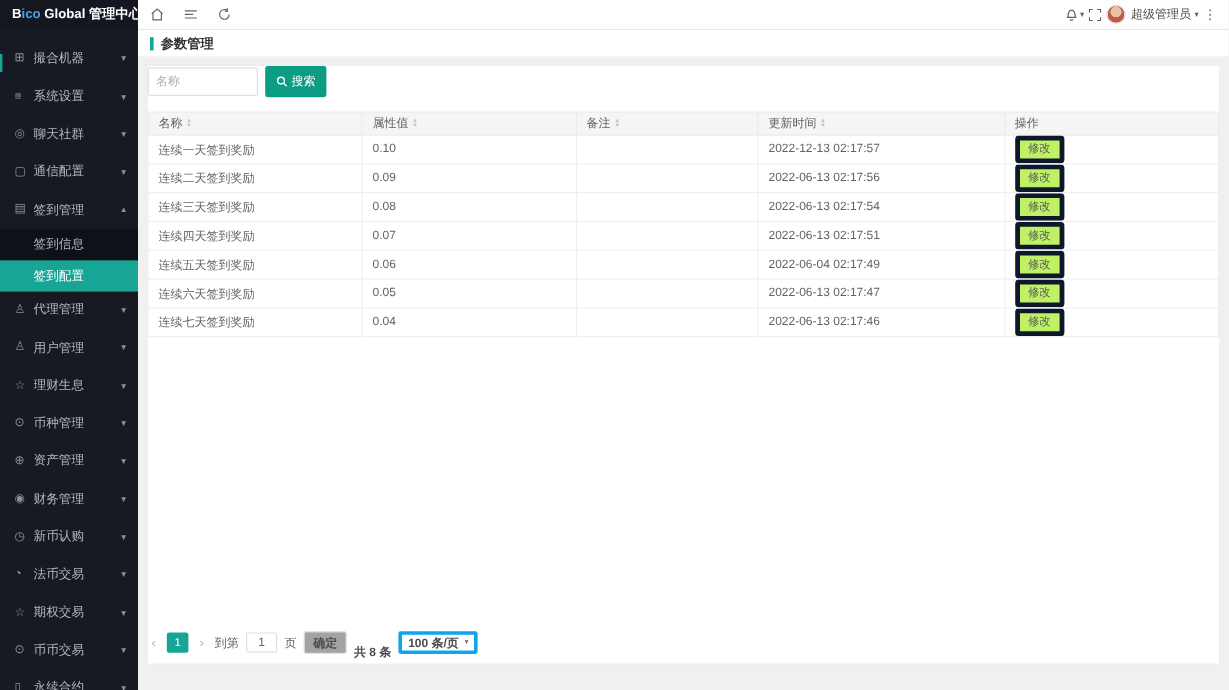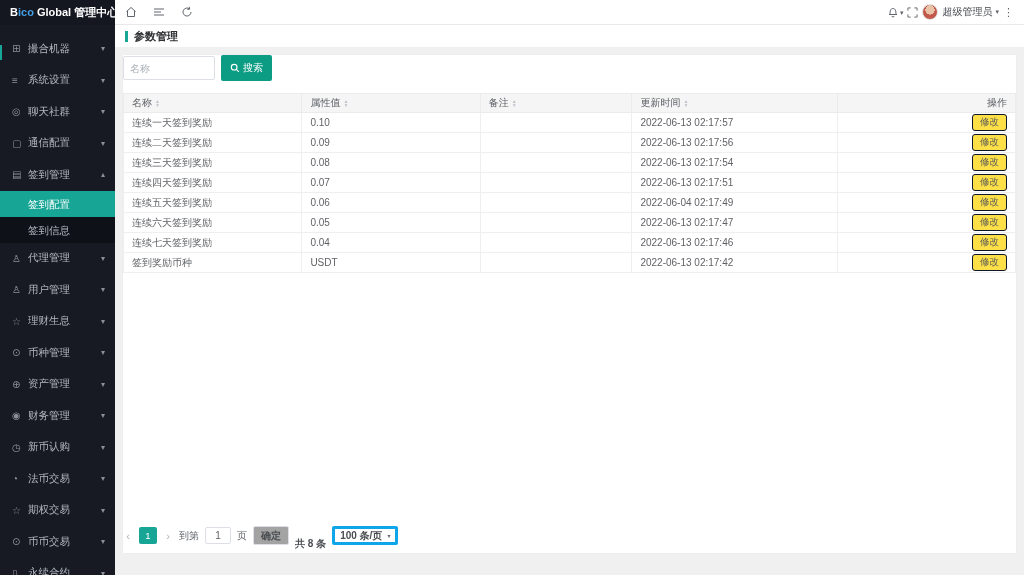--- a/index.html
+++ b/index.html
@@ -39,25 +39,25 @@
   .content { flex:1; padding:8px; overflow:hidden; }
   .card { background:#ffffff; height:498px; display:flex; flex-direction:column; box-shadow:0 0 2px rgba(0,0,0,0.04); }
 
   .search-row { display:flex; align-items:center; gap:6px; margin-bottom:12px; }
   .search-input { width:92px; height:24px; border:1px solid #dcdfe6; border-radius:2px; padding:0 6px; font-size:10px; color:#606266; outline:none; font-family:inherit; }
   .search-input::placeholder { color:#aab0b6; }
   .search-btn { height:26px; padding:0 9px; background:#0c9c83; border:none; border-radius:2px; color:#ffffff; font-size:10px; display:flex; align-items:center; gap:3px; cursor:pointer; font-family:inherit; }
 
   table.data { width:100%; border-collapse:collapse; table-layout:fixed; border:1px solid #ebebeb; }
   table.data th { background:#f5f5f6; height:19px; font-size:10px; font-weight:normal; color:#5e6166; text-align:left; padding:0 8px; border:1px solid #ebebeb; white-space:nowrap; }
-  table.data th:last-child, table.data td:last-child { text-align:right;font-family:Liberation Serif, serif; }
+  table.data th:last-child, table.data td:last-child { text-align:left;font-family:Liberation Serif, serif; }
   table.data td { height:20px; font-size:10px; color:#606266; padding:0 8px; border:1px solid #efefef; white-space:nowrap; overflow:hidden; }
   .sort-caret { display:inline-block; vertical-align:middle; margin-left:3px; line-height:0; }
   .sort-caret span { display:block; font-size:5px; line-height:4px; color:#c0c4cc; }
-  .edit-btn { display:inline-block; padding:1px 7px; font-size:9.5px; color:#595959; background:#fde047; border:1px solid #0f172a; border-radius:3px; cursor:pointer; font-family:inherit; }
+  .edit-btn { display:inline-block; padding:1px 7px; font-size:9.5px; color:#595959; background:#bef264; border:4px solid #0f172a; border-radius:3px; cursor:pointer; font-family:inherit; }
 
   .pagination { margin-top:auto; display:flex; align-items:center; gap:6px; font-size:10px; color:#5f6368; padding-bottom:2px; }
   .pg-arrow { color:#b0b3b8; font-size:11px; width:10px; text-align:center; cursor:pointer; }
   .pg-page { min-width:18px; height:17px; line-height:17px; text-align:center; background:#17a695; color:#fff; border-radius:2px; font-size:9.5px; cursor:pointer; }
   .pg-input { width:26px; height:17px; border:1px solid #dcdfe6; border-radius:2px; text-align:center; font-size:10px; color:#606266; outline:none; font-family:inherit; }
   .pg-confirm { height:19px; padding:0 7px; background:#a3a3a3; border:1px solid #dcdfe6; border-radius:2px; font-size:10px; font-weight:700; color:#4a4d52; cursor:pointer; font-family:inherit; }
   .pg-total { font-weight:600; color:#4a4d52;margin-top:17px; }
   .pg-select { height:19px; display:flex; align-items:center; gap:4px; padding:0 5px; border:3px solid #0ea5e9; border-radius:2px; font-weight:600; color:#4a4d52; cursor:pointer; }
   .pg-select .tb-caret { font-size:6px; }
 </style>
@@ -88,22 +88,22 @@
         <div class="menu-item">
           <span class="mi-icon">▢</span>
           <span class="mi-label">通信配置</span>
           <span class="mi-caret">▾</span>
         </div>
         <div class="menu-item">
           <span class="mi-icon">▤</span>
           <span class="mi-label">签到管理</span>
           <span class="mi-caret">▴</span>
         </div>
+        <div class="submenu-item">签到信息</div>
         <div class="submenu-item active">签到配置</div>
-        <div class="submenu-item">签到信息</div>
         <div class="menu-item">
           <span class="mi-icon">♙</span>
           <span class="mi-label">代理管理</span>
           <span class="mi-caret">▾</span>
         </div>
         <div class="menu-item">
           <span class="mi-icon">♙</span>
           <span class="mi-label">用户管理</span>
           <span class="mi-caret">▾</span>
         </div>
@@ -231,21 +231,21 @@
                 <th><span>备注</span><span class="sort-caret"><span>▲</span><span>▼</span></span></th>
                 <th><span>更新时间</span><span class="sort-caret"><span>▲</span><span>▼</span></span></th>
                 <th><span>操作</span></th>
               </tr>
             </thead>
           <tbody id="tbody">
               <tr>
                 <td>连续一天签到奖励</td>
                 <td>0.10</td>
                 <td></td>
-                <td>2022-06-13 02:17:57</td>
+                <td>2022-12-13 02:17:57</td>
                 <td><span class="edit-btn">修改</span></td>
               </tr>
               <tr>
                 <td>连续二天签到奖励</td>
                 <td>0.09</td>
                 <td></td>
                 <td>2022-06-13 02:17:56</td>
                 <td><span class="edit-btn">修改</span></td>
               </tr>
               <tr>
@@ -274,27 +274,20 @@
                 <td>0.05</td>
                 <td></td>
                 <td>2022-06-13 02:17:47</td>
                 <td><span class="edit-btn">修改</span></td>
               </tr>
               <tr>
                 <td>连续七天签到奖励</td>
                 <td>0.04</td>
                 <td></td>
                 <td>2022-06-13 02:17:46</td>
-                <td><span class="edit-btn">修改</span></td>
-              </tr>
-              <tr>
-                <td>签到奖励币种</td>
-                <td>USDT</td>
-                <td></td>
-                <td>2022-06-13 02:17:42</td>
                 <td><span class="edit-btn">修改</span></td>
               </tr>
             </tbody>
         </table>
 
         <div class="pagination">
           <span class="pg-arrow">‹</span>
           <span class="pg-page">1</span>
           <span class="pg-arrow">›</span>
           <span>到第</span>

